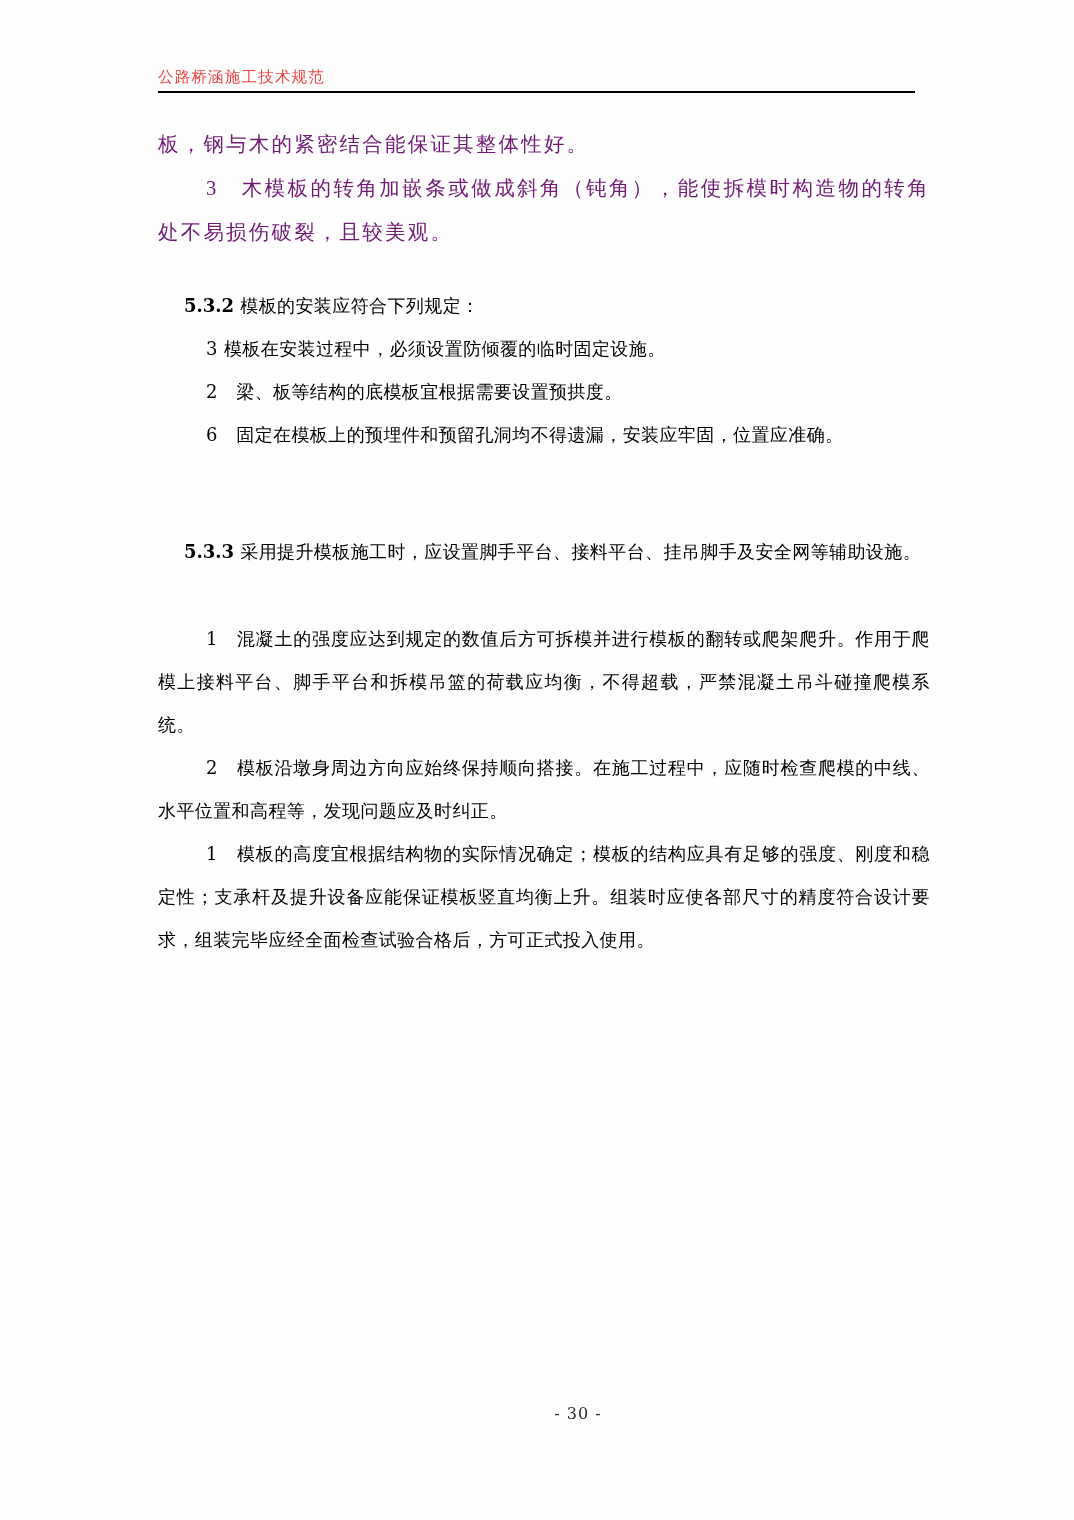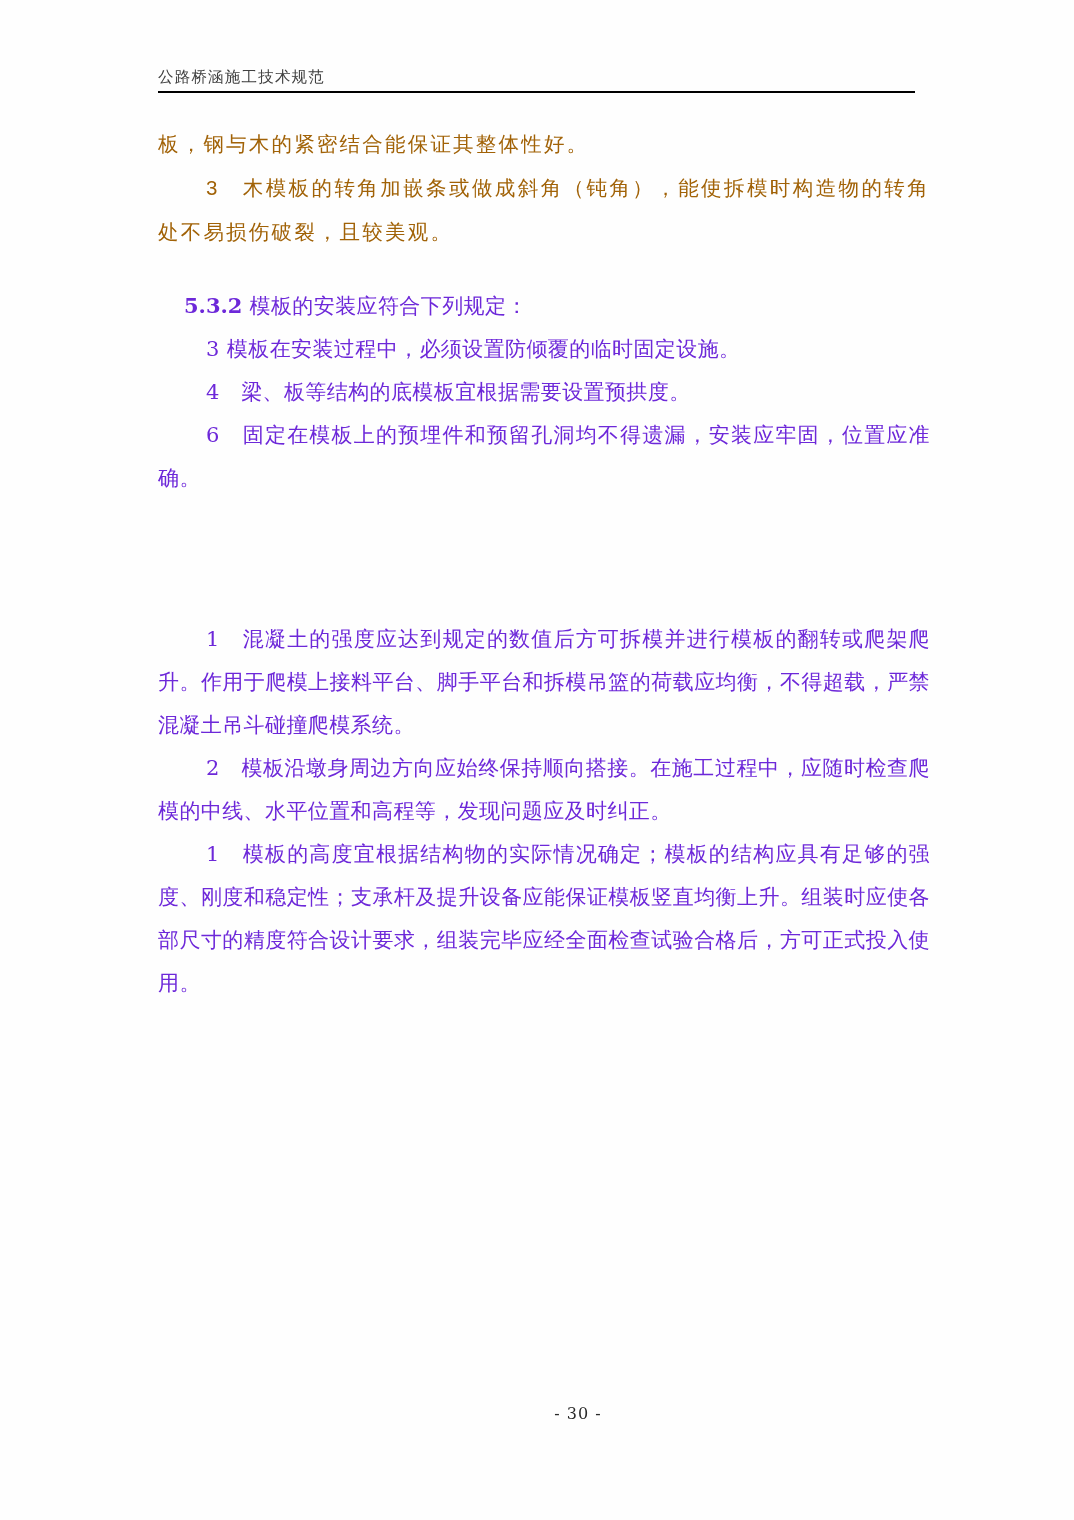--- a/index.html
+++ b/index.html
@@ -25,21 +25,21 @@
   .header {
     position: absolute;
     left: 158px;
     top: 68px;
     width: 757px;
   }
   .header-title {
     font-family: "DejaVu Serif", "Liberation Serif", serif;
     font-size: 15.5px;
     letter-spacing: 1.2px;
-    color: #404040;
+    color: #ef4444;
     line-height: 1.25;
     white-space: nowrap;
   }
   .header-rule {
     margin-top: 4px;
     border-bottom: 2.1px solid #000000;
     width: 757px;
   }
 
   
@@ -51,38 +51,38 @@
   }
 
   p {
     margin: 0;
     text-align: justify;
     text-justify: inter-ideograph;
   }
 
   
   .kai {
-    font-family: Liberation Sans, sans-serif;
+    font-family: Liberation Serif, serif;
     font-size: 20.5px;
     line-height: 44px;
     letter-spacing: 2.2px;
-    color: #a16207;
+    color: #701a75;
   }
   .kai-bold {
     font-weight: bold;
     letter-spacing: 1.6px;
   }
 
   
   .song {
     font-family: "DejaVu Serif", "Liberation Serif", serif;
-    font-size: 21px;
+    font-size: 18px;
     line-height: 43px;
     letter-spacing: 0.4px;
-    color: #6d28d9;
+    color: #000000;
   }
 
   .indent-1 { text-indent: 26px; }
 
   .clause-num {
     font-weight: bold;
     letter-spacing: 0;
   }
   .gap-md { height: 30px; }
   .gap-lg { height: 44px; }
@@ -124,28 +124,29 @@
 
     <p class="kai">板，钢与木的紧密结合能保证其整体性好。</p>
 
     <p class="kai hang">3　木模板的转角加嵌条或做成斜角（钝角），能使拆模时构造物的转角处不易损伤破裂，且较美观。</p>
 
     <div class="gap-md"></div>
 
     <p class="song indent-1"><span class="clause-num">5.3.2</span><span> 模板的安装应符合下列规定：</span></p>
 
     <p class="song list-item hang">3 模板在安装过程中，必须设置防倾覆的临时固定设施。</p>
-    <p class="song list-item hang">4　梁、板等结构的底模板宜根据需要设置预拱度。</p>
+    <p class="song list-item hang">2　梁、板等结构的底模板宜根据需要设置预拱度。</p>
     <p class="song list-item hang">6　固定在模板上的预埋件和预留孔洞均不得遗漏，安装应牢固，位置应准确。</p>
 
     <div class="gap-md"></div>
 
 
     <div class="gap-lg"></div>
 
+    <p class="song indent-1"><span class="clause-num">5.3.3</span><span> 采用提升模板施工时，应设置脚手平台、接料平台、挂吊脚手及安全网等辅助设施。</span></p>
 
     <div class="gap-lg"></div>
 
 
     <p class="song hang">1　混凝土的强度应达到规定的数值后方可拆模并进行模板的翻转或爬架爬升。作用于爬模上接料平台、脚手平台和拆模吊篮的荷载应均衡，不得超载，严禁混凝土吊斗碰撞爬模系统。</p>
     <p class="song hang">2　模板沿墩身周边方向应始终保持顺向搭接。在施工过程中，应随时检查爬模的中线、水平位置和高程等，发现问题应及时纠正。</p>
 
 
     <p class="song hang">1　模板的高度宜根据结构物的实际情况确定；模板的结构应具有足够的强度、刚度和稳定性；支承杆及提升设备应能保证模板竖直均衡上升。组装时应使各部尺寸的精度符合设计要求，组装完毕应经全面检查试验合格后，方可正式投入使用。</p>
 

